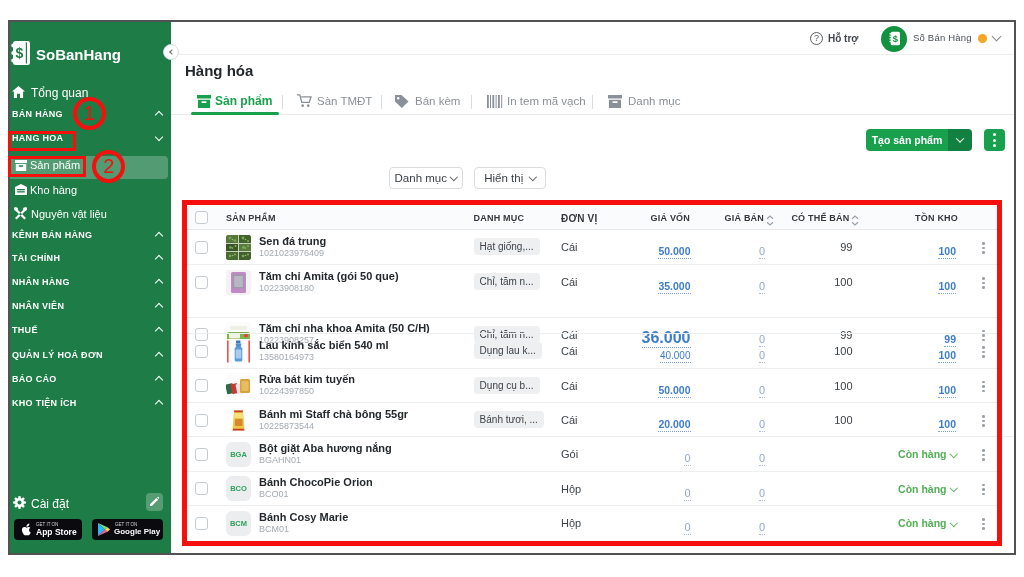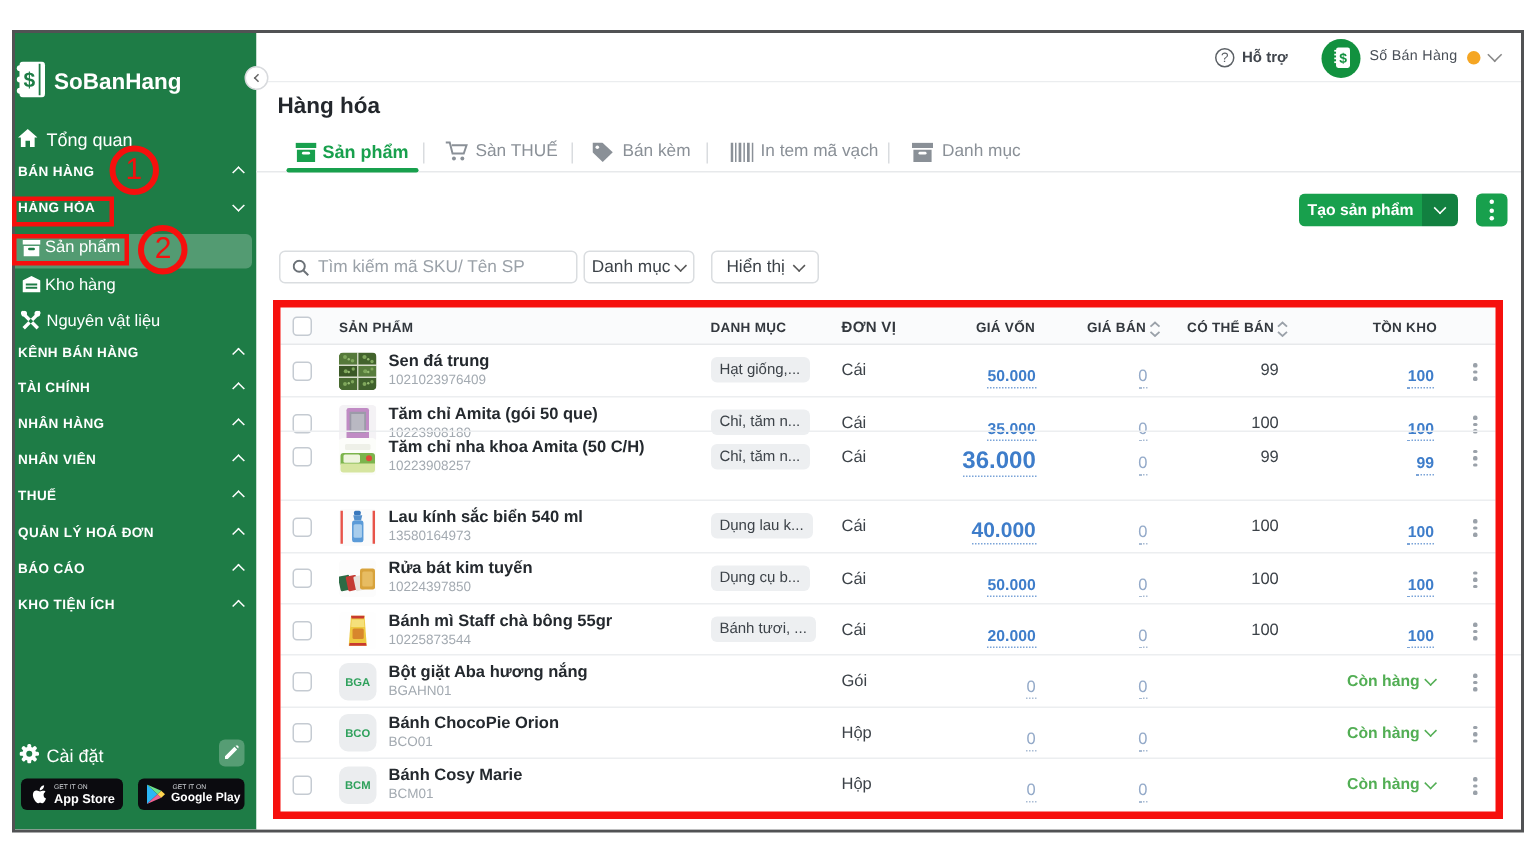--- a/index.html
+++ b/index.html
@@ -150,21 +150,21 @@
           <path d="M0 0h12v3H0z M.8 4h10.4v7H.8z" fill="#18a04d"></path>
           <rect x="3.7" y="5.2" width="4.6" height="1.6" rx=".8" fill="#fff"></rect>
         </svg>
     <div class="ab" style="left:44px;top:39px;font-size:12px;font-weight:700;color:#18a04d">Sản phẩm</div>
     <div class="ab tsep" style="left:111px;top:40px"></div>
     <svg class="ab" style="left:126px;top:39px" width="15" height="14" viewBox="0 0 16 15">
           <path d="M0 1h3l2 8h8l2-6H4.5" fill="none" stroke="#8a9097" stroke-width="1.4"></path>
           <circle cx="6" cy="12.5" r="1.4" fill="#8a9097"></circle>
           <circle cx="12" cy="12.5" r="1.4" fill="#8a9097"></circle>
         </svg>
-    <div class="ab" style="left:146px;top:39.5px;font-size:11.5px;color:#8a9097">Sàn THUẾ</div>
+    <div class="ab" style="left:146px;top:39.5px;font-size:11.5px;color:#8a9097">Sàn TMĐT</div>
     <div class="ab tsep" style="left:209.6px;top:40px"></div>
     <svg class="ab" style="left:224px;top:40px" width="14" height="13" viewBox="0 0 14 13">
           <path d="M6.5 0H0v6.5L6.8 13l6.7-6.5z" fill="#8a9097"></path>
           <circle cx="3.2" cy="3.2" r="1.2" fill="#fff"></circle>
         </svg>
     <div class="ab" style="left:244px;top:39.5px;font-size:11.5px;color:#8a9097">Bán kèm</div>
     <div class="ab tsep" style="left:299.6px;top:40px"></div>
     <svg class="ab" style="left:316px;top:40px" width="16" height="13" viewBox="0 0 16 13">
           <g fill="#8a9097">
             <rect x="0" width="1.8" height="13"></rect>
@@ -192,26 +192,20 @@
           </div>
     </div>
     <div class="ab" style="left:812.5px;top:74px;width:21px;height:22px;background:#18a04d;border-radius:4px;display:flex;align-items:center;justify-content:center">
       <div class="dots3" style="gap:2.5px">
             <i style="background:#fff;width:3px;height:3px"></i>
             <i style="background:#fff;width:3px;height:3px"></i>
             <i style="background:#fff;width:3px;height:3px"></i>
           </div>
     </div>
 
-    <div class="ab" style="left:15px;top:112px;width:199px;height:22px;border:1px solid #dadde0;border-radius:4px;display:flex;align-items:center;padding:0 8px;color:#9aa1a8;font-size:11.5px;gap:6px">
-      <svg width="11" height="11" viewBox="0 0 11 11">
-            <circle cx="4.5" cy="4.5" r="3.7" fill="none" stroke="#6b7177" stroke-width="1.3"></circle>
-            <path d="M7.3 7.3L10.5 10.5" stroke="#6b7177" stroke-width="1.3"></path>
-          </svg>
-      Tìm kiếm mã SKU/ Tên SP</div>
     <div class="ab" style="left:217.5px;top:112px;width:74px;height:22px;border:1px solid #dadde0;border-radius:4px;display:flex;align-items:center;justify-content:center;color:#3c4248;font-size:11.5px">Danh mục<span class="gchev" style="color:#555"></span></div>
     <div class="ab" style="left:303px;top:112px;width:72px;height:22px;border:1px solid #dadde0;border-radius:4px;display:flex;align-items:center;justify-content:center;color:#3c4248;font-size:11.5px">Hiển thị<span class="gchev" style="color:#555;margin-left:7px"></span></div>
 
     <div id="tbl" class="ab" style="left:16px;top:149.5px;width:810px;height:336px;background:#fff">
       <div class="ab" style="left:0;top:0;width:810px;height:25.5px;background:#fafbfc;border-bottom:1px solid #e7e9eb"></div>
       <div class="ab cb" style="left:8px;top:6px"></div>
       <div class="ab" style="left:39px;top:8.5px;font-size:9px;font-weight:700;color:#33383e;letter-spacing:.2px">SẢN PHẨM</div>
       <div class="ab" style="left:286.6px;top:8.5px;font-size:9px;font-weight:700;color:#33383e;letter-spacing:.2px">DANH MỤC</div>
       <div class="ab" style="left:374px;top:8.5px;font-size:10px;font-weight:700;color:#33383e;letter-spacing:.2px">ĐƠN VỊ</div>
       <div class="ab" style="left:403px;top:8.5px;width:100px;text-align:right;font-size:9px;font-weight:700;color:#33383e;letter-spacing:.2px">GIÁ VỐN</div>
@@ -293,21 +287,21 @@
       <div class="ab" style="left:403.5px;top:11px;width:100px;text-align:right"><span class="blue" style="font-size:10.5px;font-weight:700">35.000</span></div>
       <div class="ab" style="left:478px;top:11px;width:100px;text-align:right"><span class="zero" style="font-size:11px">0</span></div>
       <div class="ab" style="left:565.5px;top:11px;width:100px;text-align:right;font-size:11px;color:#3c4248">100</div>
       <div class="ab" style="left:669px;top:11px;width:100px;text-align:right"><span class="blue" style="font-size:10.5px;font-weight:700">100</span></div>
       <div class="ab dots3" style="left:795px;top:12px">
               <i></i>
               <i></i>
               <i></i>
             </div>
       </div>
-      <div class="ab" style="left:0;top:82px;width:810px;height:34.4px;border-top:1px solid #eceef0;">
+      <div class="ab" style="left:0;top:112px;width:810px;height:34.4px;border-top:1px solid #eceef0;">
       <div class="ab cb" style="left:8px;top:10.5px"></div>
       <div class="ab" style="left:39px;top:4.5px;width:25px;height:25px;border-radius:3px;overflow:hidden"><svg width="25" height="25" viewBox="0 0 25 25">
                 <rect width="25" height="25" rx="2" fill="#fcfdfa"></rect>
                 <rect x="1" y="10" width="23" height="9" rx="2" fill="#7cb44d"></rect>
                 <path d="M1 17h23v4a2 2 0 01-2 2H3a2 2 0 01-2-2z" fill="#d6e5a0"></path>
                 <rect x="3" y="11" width="11" height="5.5" rx="1" fill="#eef4de"></rect>
                 <circle cx="20" cy="13.5" r="2" fill="#e04a3a"></circle>
                 <rect x="4" y="4" width="17" height="4" rx="1" fill="#eef0e8"></rect>
               </svg></div>
       <div class="ab" style="left:72px;top:4.5px;font-size:11px;font-weight:700;color:#24292e;white-space:nowrap">Tăm chỉ nha khoa Amita (50 C/H)</div>
@@ -332,21 +326,21 @@
                 <rect x="22.4" y="1.5" width="1.6" height="22" fill="#e8544a"></rect>
                 <rect x="10" y="1.5" width="4.5" height="3" rx="1" fill="#3a78bd"></rect>
                 <path d="M9.5 4.5h6l-.8 3.5h-4.4z" fill="#5590cc"></path>
                 <rect x="8.7" y="8" width="7.6" height="14.5" rx="1.5" fill="#5b9bd8"></rect>
                 <rect x="9.7" y="10.5" width="5.6" height="9" rx="1" fill="#a8cdec"></rect>
               </svg></div>
       <div class="ab" style="left:72px;top:4.5px;font-size:11px;font-weight:700;color:#24292e;white-space:nowrap">Lau kính sắc biển 540 ml</div>
       <div class="ab" style="left:72px;top:17.5px;font-size:9px;color:#a3aab1">13580164973</div>
       <div class="ab chip" style="left:286.6px;top:8px">Dụng lau k...</div>
       <div class="ab" style="left:374px;top:11px;font-size:11px;color:#3c4248">Cái</div>
-      <div class="ab" style="left:403.5px;top:11px;width:100px;text-align:right"><span class="blue" style="font-size:14px;font-weight:700">40.000</span></div>
+      <div class="ab" style="left:403.5px;top:11px;width:100px;text-align:right"><span class="blue" style="font-size:10px;font-weight:400">40.000</span></div>
       <div class="ab" style="left:478px;top:11px;width:100px;text-align:right"><span class="zero" style="font-size:11px">0</span></div>
       <div class="ab" style="left:565.5px;top:11px;width:100px;text-align:right;font-size:11px;color:#3c4248">100</div>
       <div class="ab" style="left:669px;top:11px;width:100px;text-align:right"><span class="blue" style="font-size:10.5px;font-weight:700">100</span></div>
       <div class="ab dots3" style="left:795px;top:12px">
               <i></i>
               <i></i>
               <i></i>
             </div>
       </div>
       <div class="ab" style="left:0;top:163.1px;width:810px;height:34.4px;border-top:1px solid #eceef0;">

